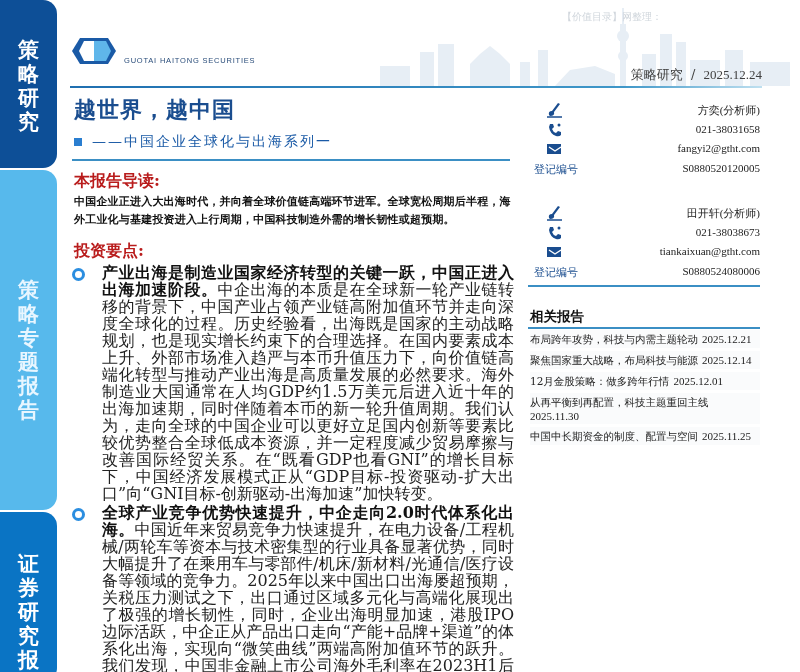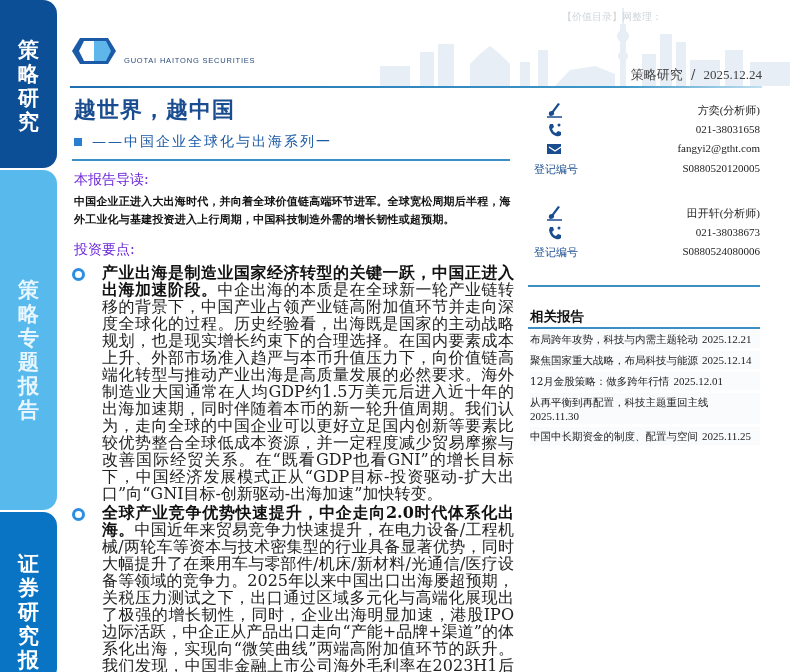--- a/index.html
+++ b/index.html
@@ -28,21 +28,21 @@
   .doc-meta { position:absolute; right:38px; top:66px; font-size:13px; color:#404040; }
   .header-rule { position:absolute; left:0; top:86px; width:692px; height:2px;
                  background:linear-gradient(90deg,#1f6fb0,#3f97c8 80%,#bfe0f0); }
 
   
   .title { position:absolute; left:74px; top:95px; font-size:22px; font-weight:bold; color:#1a4d8f; letter-spacing:1px; }
   .subtitle { position:absolute; left:74px; top:133px; font-size:14px; color:#1a5aa6; letter-spacing:2px; display:flex; align-items:center; }
   .subtitle .sq { width:8px; height:8px; background:#2a7ed0; margin-right:10px; }
   .title-rule { position:absolute; left:72px; top:159px; width:438px; height:2px; background:#3b8fc4; }
 
-  .sec-head { position:absolute; left:74px; font-size:14px; font-weight:normal; color:#6d28d9; }
+  .sec-head { position:absolute; left:74px; font-size:16px; font-weight:bold; color:#b91c1c; }
   .guide { position:absolute; left:74px; top:193px; width:440px; font-size:11px; line-height:18px; font-weight:bold; color:#111; letter-spacing:0.2px; }
 
   .points { position:absolute; left:72px; top:264px; width:442px; }
   .point { position:relative; padding-left:30px; font-size:16px; line-height:17px; color:#222; text-align:justify; margin-bottom:2px; }
   .point .bullet { position:absolute; left:0; top:4px; width:7px; height:7px; border:3px solid #2b8ee0; border-radius:50%; background:#fff; }
   .point b { color:#111; }
 
   
   .analyst { position:absolute; left:530px; width:230px; font-size:11px; }
   .a-row { position:relative; height:19.5px; }
@@ -186,20 +186,27 @@
     <span class="a-val a-name">田开轩(分析师)</span>
   </div>
   <div class="a-row">
     <svg class="a-icon" viewBox="0 0 18 16">
         <path d="M4 2 L7 2 L8 5 L6 7 Q7 10 10 11 L12 9 L15 10 L15 13 Q13 15 10 14 Q4 12 3 5 Z" fill="#1a4d8f"></path>
         <circle cx="13" cy="3" r="1.5" fill="#1a4d8f"></circle>
       </svg>
     <span class="a-val">021-38038673</span>
   </div>
   <div class="a-row">
+    <svg class="a-icon" viewBox="0 0 18 16">
+        <rect x="1" y="3" width="14" height="10" fill="#1a4d8f"></rect>
+        <path d="M3 6 L9 10 L15 6" stroke="#fff" stroke-width="1.4" fill="none"></path>
+      </svg>
+    <span class="a-val">tiankaixuan@gtht.com</span>
+  </div>
+  <div class="a-row">
     <span class="a-label">登记编号</span>
     <span class="a-val">S0880524080006</span>
   </div>
 </div>
 <div class="a-rule" style="top:285px;"></div>
 
 <div class="related-head">相关报告</div>
 <div class="related-rule"></div>
 <div class="related">
   <div class="rel-item">

